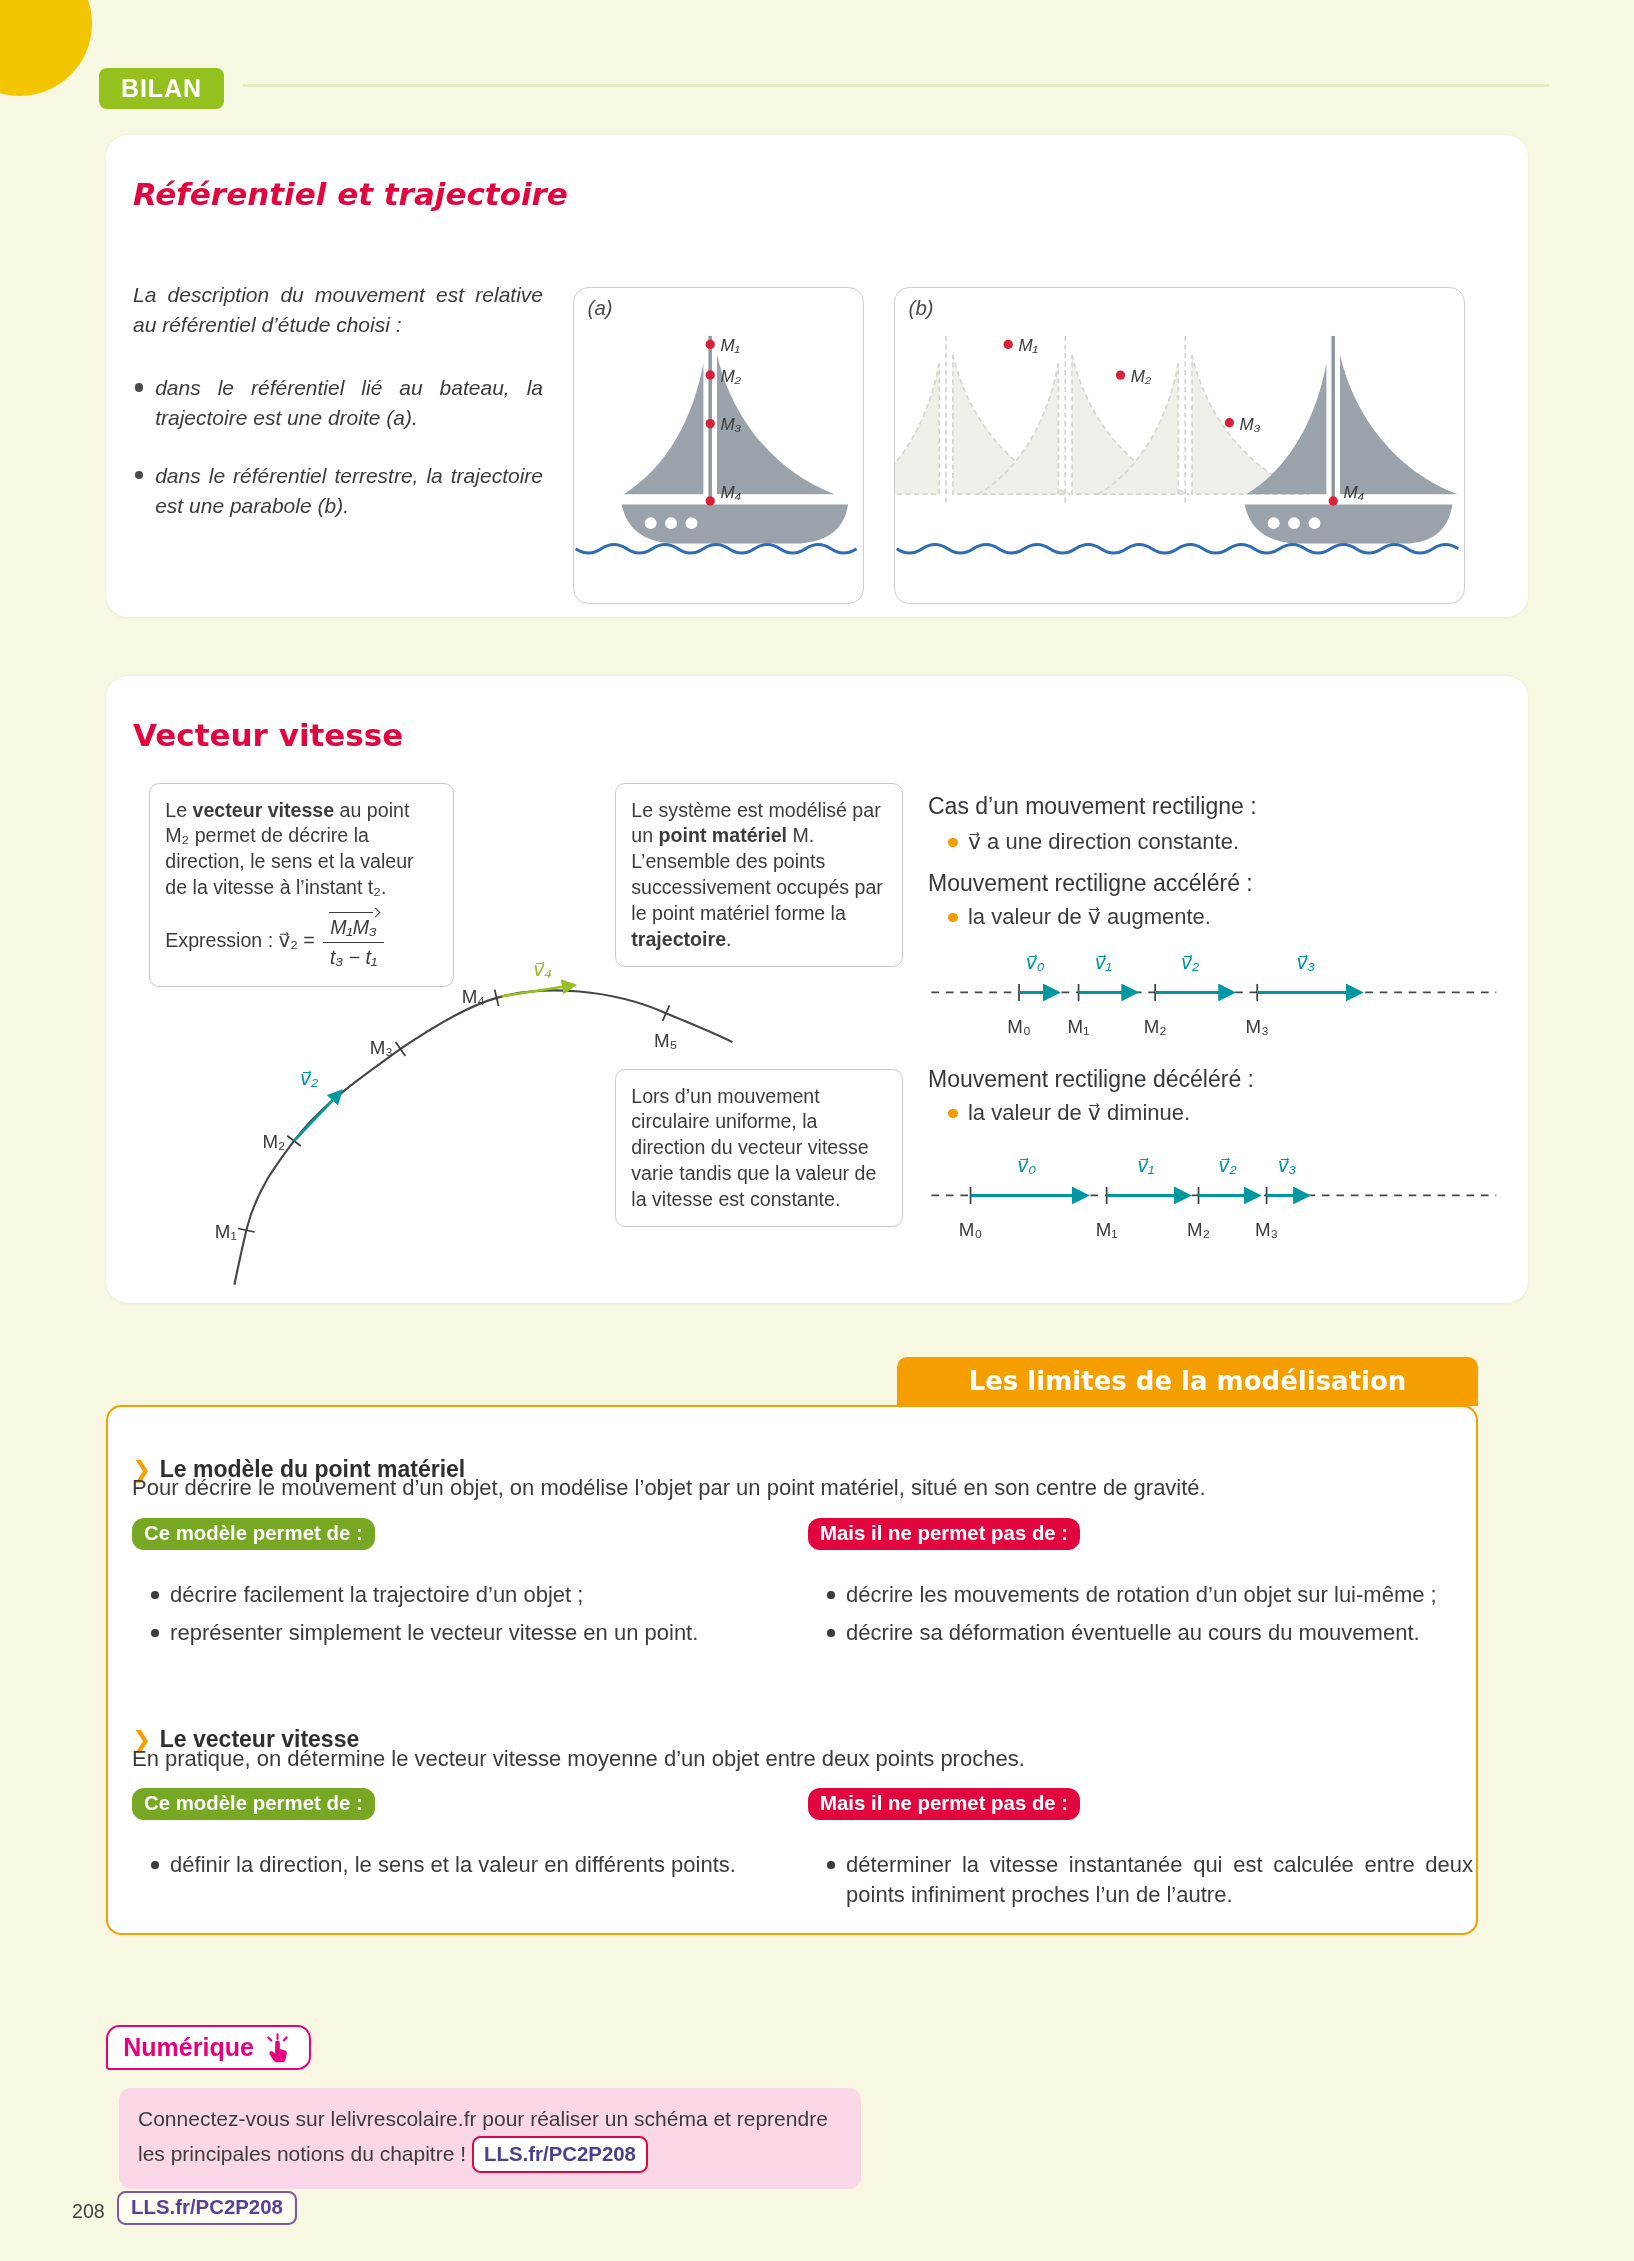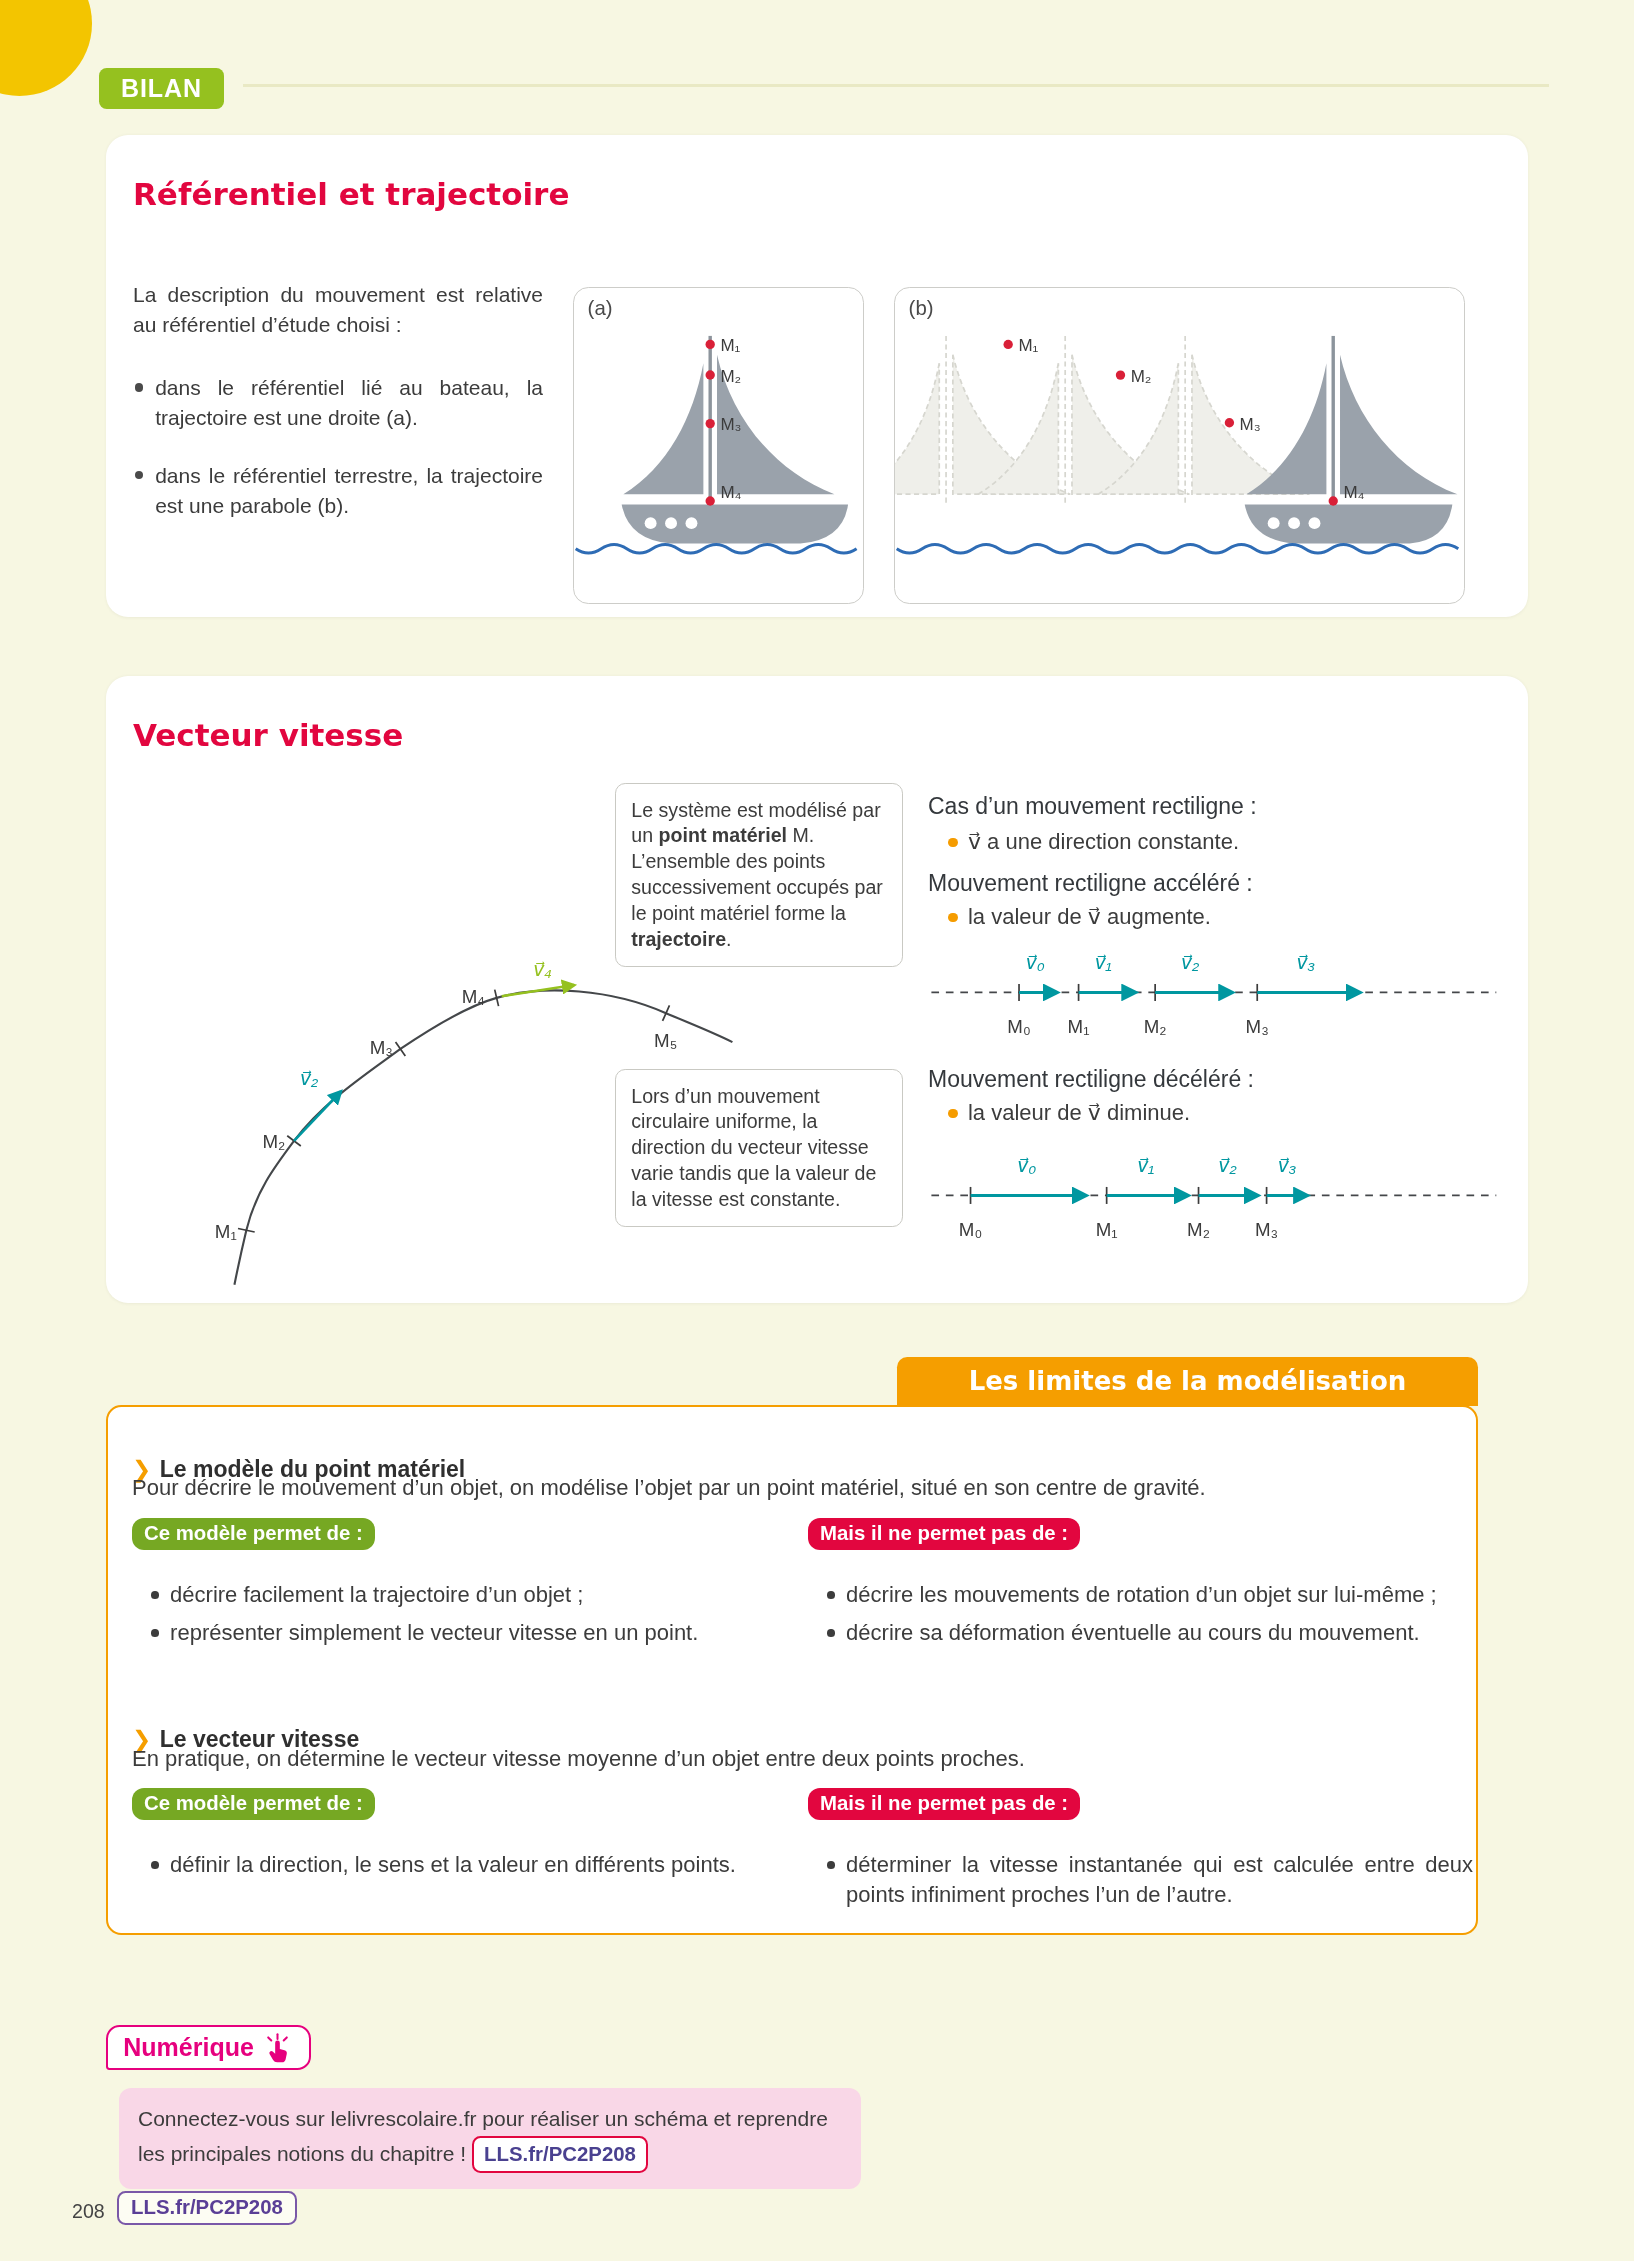--- a/index.html
+++ b/index.html
@@ -10,21 +10,21 @@
   .corner-blob{position:absolute;left:-53px;top:-49px;width:145px;height:145px;border-radius:50%;background:#f3c500;}
   .bilan-badge{position:absolute;left:99px;top:68px;background:#95c11f;color:#fff;font-weight:bold;
                font-size:25px;letter-spacing:0.9px;padding:6px 22px;border-radius:7.7px;}
   .bilan-line{position:absolute;left:243px;top:84px;width:1306px;height:2.6px;background:#e9e9c4;}
 
   
   .card{position:absolute;background:#fff;border-radius:22px;box-shadow:0 0.9px 3.4px rgba(0,0,0,.05);}
   .sec-title{position:absolute;font-size:31px;font-weight:bold;color:#e2063f;font-family:"DejaVu Sans",sans-serif;}
 
   
-  #card-ref{left:106px;top:135px;width:1422px;height:482px;}
+  #card-ref{left:106px;top:135px;width:1422px;height:482px;font-style:italic;}
   .ref-text{position:absolute;left:27px;top:145px;width:410px;}
   .ref-text p{margin:0 0 32px 0;font-size:21px;line-height:1.45;text-align:justify;}
   .blist{list-style:none;margin:0;padding:0;}
   .blist li{display:flex;margin-bottom:27px;font-size:21px;line-height:1.45;}
   .blist .dot{flex:0 0 8.5px;width:8.5px;height:8.5px;border-radius:50%;background:#4a4a4a;margin:10.2px 12px 0 1.7px;}
   .blist .txt{text-align:justify;}
   .diagram-box{position:absolute;border:1.7px solid #cdcdc9;border-radius:15.3px;background:#fff;}
   .dlabel{position:absolute;left:13.6px;top:8.5px;font-size:20.4px;color:#4a4a4a;z-index:2;}
   .diagram-box svg{position:absolute;left:0;top:0;}
 
@@ -169,20 +169,30 @@
         <text x="277" y="110" class="svg-label">M₂</text>
         <text x="405" y="166" class="svg-label">M₃</text>
         <text x="527" y="246" class="svg-label">M₄</text>
       </svg>
     </div>
   </section>
 
   <section class="card" id="card-vit">
     <h2 class="sec-title" style="left:27px;top:15.3px;">Vecteur vitesse</h2>
 
+    <div class="note-box" style="left:43px;top:107px;width:272px;">
+      <span>Le </span><b>vecteur vitesse</b><span> au point M₂ permet de décrire la direction, le sens et la valeur de la vitesse à l’instant t₂.</span>
+      <div class="expr">
+        <span>Expression : v⃗₂ =</span>
+        <span class="frac">
+          <span class="num">M₁M₃</span>
+          <span class="den">t₃ − t₁</span>
+        </span>
+      </div>
+    </div>
 
     <div class="note-box" style="left:509px;top:107px;width:255px;">
       <span>Le système est modélisé par un </span><b>point matériel</b><span> M. L’ensemble des points successivement occupés par le point matériel forme la </span><b>trajectoire</b><span>.</span>
     </div>
 
     <div class="note-box" style="left:509px;top:393px;width:255px;">
       <span>Lors d’un mouvement circulaire uniforme, la direction du vecteur vitesse varie tandis que la valeur de la vitesse est constante.</span>
     </div>
 
     <svg style="position:absolute;left:102px;top:281px;" viewBox="0 0 720 390" width="613" height="332">

